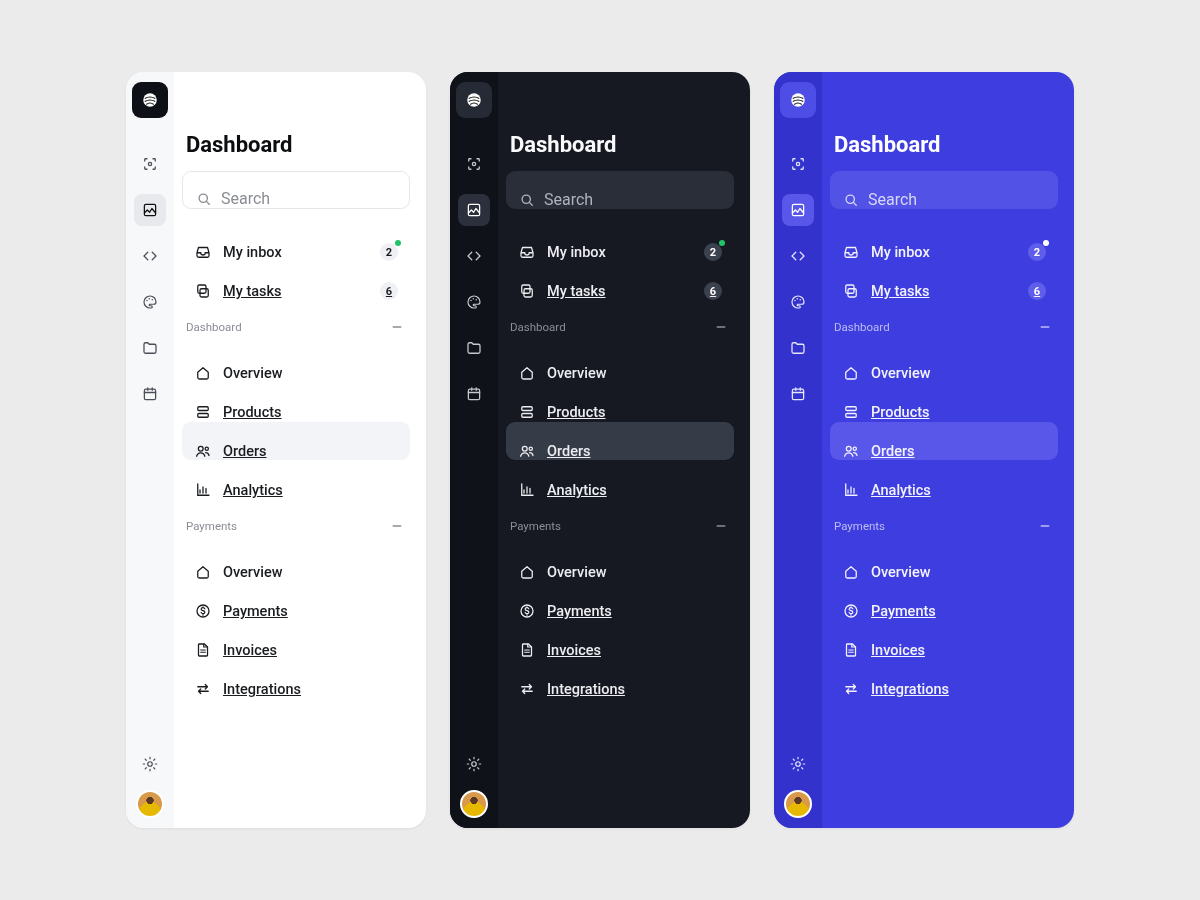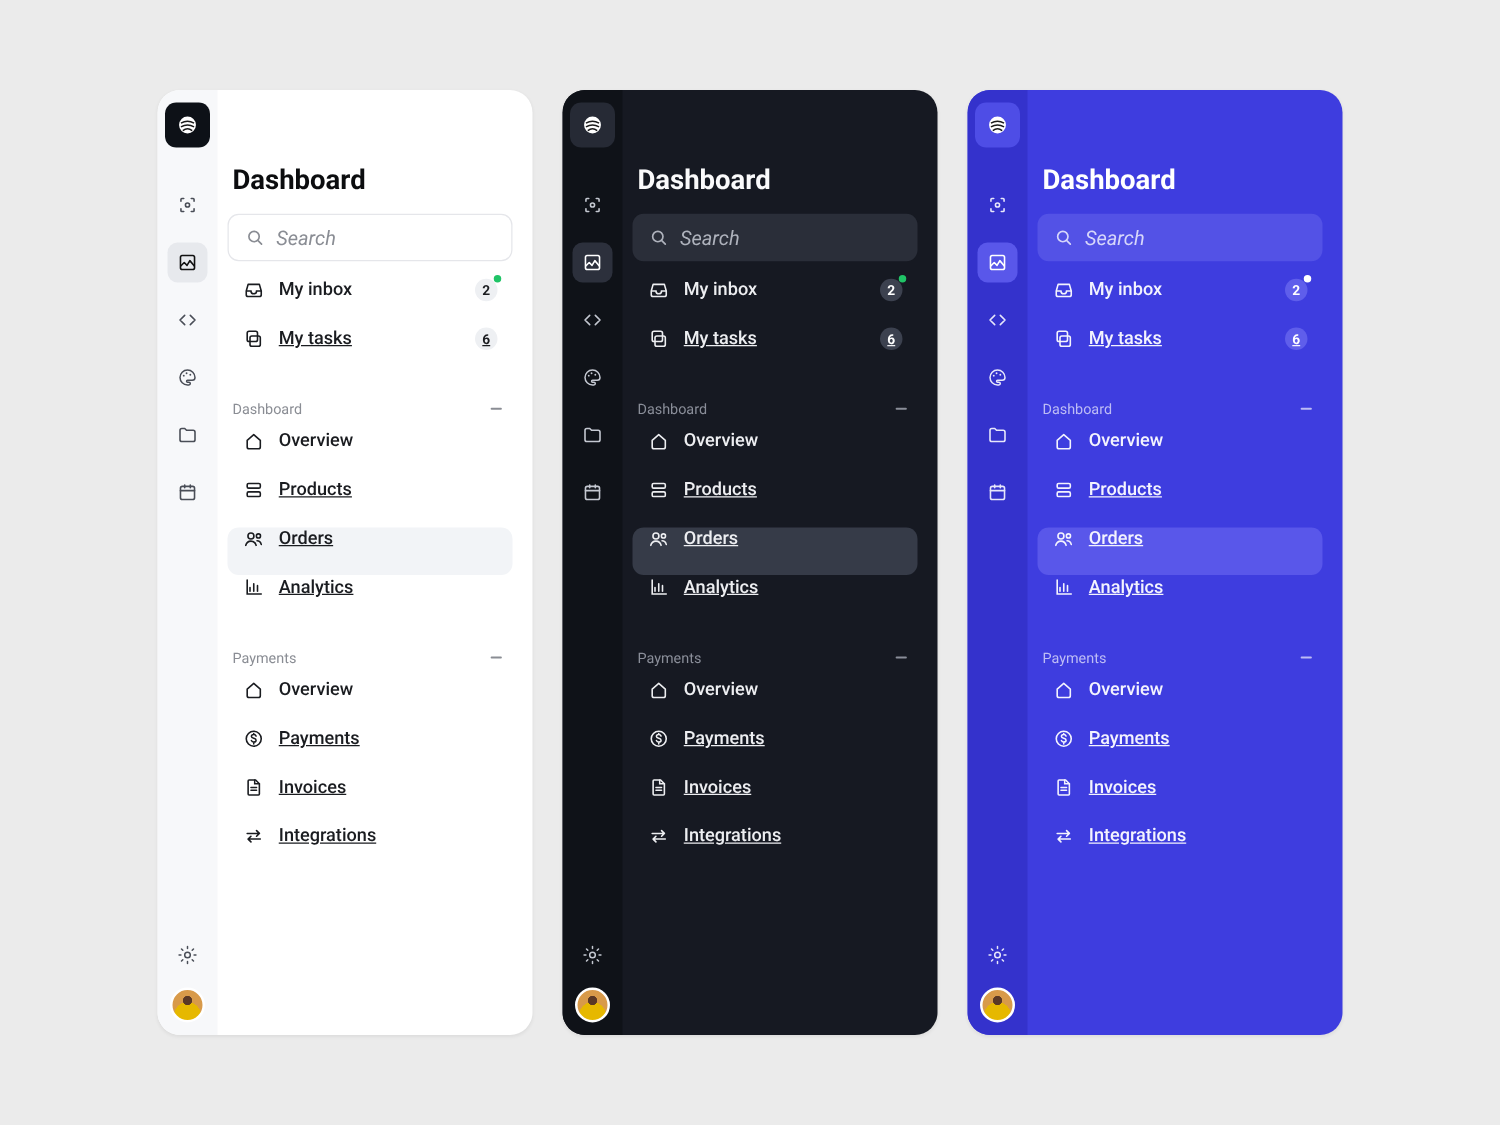--- a/index.html
+++ b/index.html
@@ -24,22 +24,22 @@
   .logo { width: 36px; height: 36px; border-radius: 9px; display: flex; align-items: center; justify-content: center; margin-bottom: 16px; }
   .rail-icon { width: 32px; height: 32px; border-radius: 8px; display: flex; align-items: center; justify-content: center; cursor: pointer; }
   .avatar { width: 28px; height: 28px; border-radius: 50%; background:
     radial-gradient(circle at 50% 35%, #5a3825 18%, transparent 19%),
     radial-gradient(circle at 50% 85%, #e6b800 45%, transparent 46%),
     #d89a4a;
     border: 2px solid #fff; }
   
   .body { flex: 1; padding: 18px 16px 16px 8px; display: flex; flex-direction: column; margin-top: 38px; }
   .title { font-size: 22px; font-weight: 700; margin: 4px 0 14px 4px; }
-  .search { height: 38px; border-radius: 9px; display: flex; align-items: center; gap: 8px; padding: 0 12px; margin-bottom: 14px; cursor: text; font-style: italic; }
-  .nav-item { height: 38px; border-radius: 9px; display: flex; align-items: flex-start; gap: 11px; padding: 0 12px; cursor: pointer; font-size: 14.5px; font-weight: 550; }
+  .search { height: 38px; border-radius: 9px; display: flex; align-items: flex-end; gap: 8px; padding: 0 12px; margin-bottom: 14px; cursor: text; }
+  .nav-item { height: 38px; border-radius: 9px; display: flex; align-items: flex-end; gap: 11px; padding: 0 12px; cursor: pointer; font-size: 14.5px; font-weight: 550; }
   .nav-item + .nav-item { margin-top: 1px; text-decoration: underline; }
   .badge { margin-left: auto; min-width: 18px; height: 18px; padding: 0 5px; border-radius: 9px; font-size: 11px; font-weight: 700; display: flex; align-items: center; justify-content: center; position: relative; }
   .dot { position: absolute; top: -3px; right: -3px; width: 6px; height: 6px; border-radius: 50%; }
   .section-head { display: flex; align-items: center; justify-content: space-between; margin: 18px 4px 8px 4px; font-size: 11.5px; }
   .ico { width: 18px; height: 18px; flex: none; }
   
   
   .light { background: #fff; }
   .light .rail { background: #F7F8FA; }
   .light .logo { background: #0D1117; color: #fff; }

